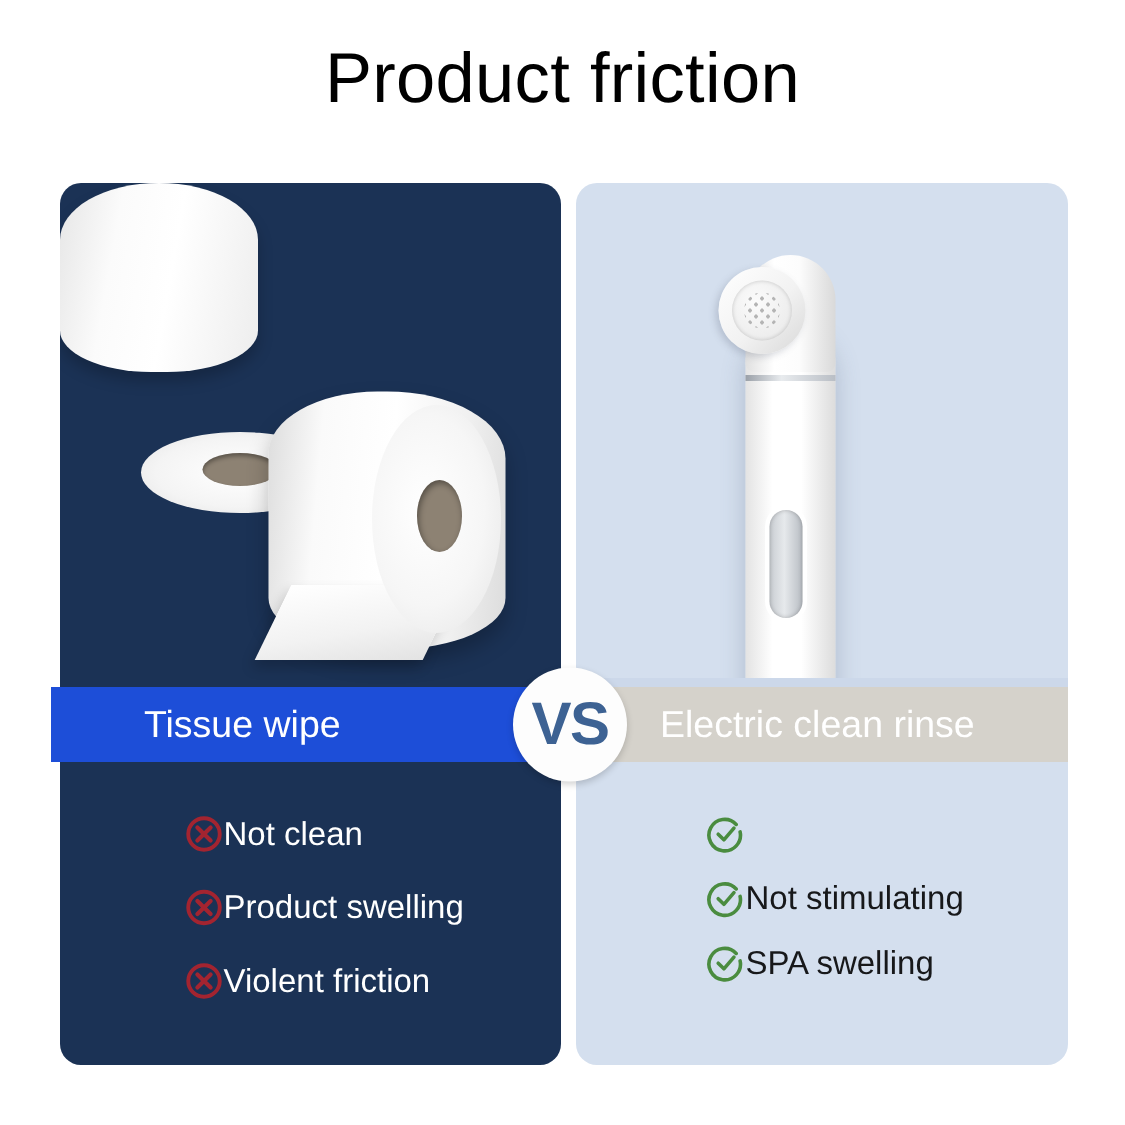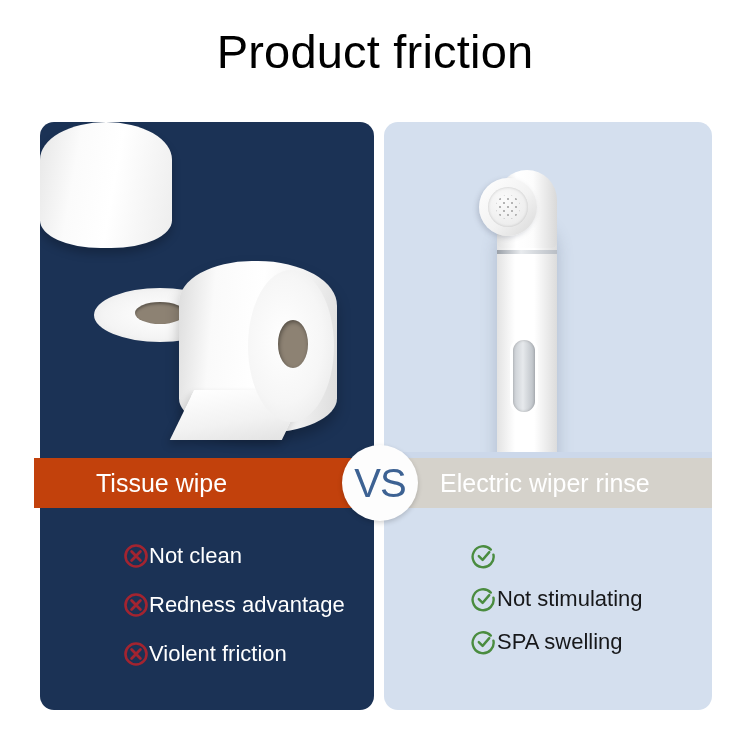--- a/index.html
+++ b/index.html
@@ -219,21 +219,21 @@
   .band {
     position: absolute;
     top: 458px;
     height: 50px;
     display: flex;
     align-items: center;
   }
   .band-left {
     left: 34px;
     width: 346px;
-    background: #c2410c;
+    background: #1d4ed8;
     justify-content: flex-start;
     padding-left: 62px;
     box-sizing: border-box;
   }
   .band-right {
     left: 378px;
     width: 334px;
     background: #d5d2cb;
     justify-content: flex-start;
     padding-left: 62px;
@@ -256,21 +256,21 @@
     background: #fdfdfd;
     display: flex;
     align-items: center;
     justify-content: center;
     box-shadow: 0 2px 5px rgba(0,0,0,0.18);
     z-index: 5;
   }
   .vs-text {
     color: #3d6293;
     font-size: 40px;
-    font-weight: normal;
+    font-weight: bold;
     letter-spacing: -1px;
     line-height: 1;
   }
 
   
   .features {
     position: absolute;
     display: flex;
     flex-direction: column;
   }
@@ -344,21 +344,21 @@
     </div>
   </div>
 
   <div class="band-cap"></div>
 
   <div class="band band-left">
     <span class="band-text">Tissue wipe</span>
   </div>
 
   <div class="band band-right">
-    <span class="band-text">Electric wiper rinse</span>
+    <span class="band-text">Electric clean rinse</span>
   </div>
 
   <div class="vs-badge">
     <span class="vs-text">VS</span>
   </div>
 
   <div class="features features-left">
 
     <div class="feature">
       <svg class="icon-mark" viewBox="0 0 26 26">
@@ -366,21 +366,21 @@
         <path d="M8.6 8.6 L17.4 17.4 M17.4 8.6 L8.6 17.4" stroke="#a32430" stroke-width="2.8" stroke-linecap="round"></path>
       </svg>
       <span class="feature-text">Not clean</span>
     </div>
 
     <div class="feature">
       <svg class="icon-mark" viewBox="0 0 26 26">
         <circle cx="13" cy="13" r="10.5" fill="none" stroke="#a32430" stroke-width="2.6"></circle>
         <path d="M8.6 8.6 L17.4 17.4 M17.4 8.6 L8.6 17.4" stroke="#a32430" stroke-width="2.8" stroke-linecap="round"></path>
       </svg>
-      <span class="feature-text">Redness advantage</span>
+      <span class="feature-text">Product swelling</span>
     </div>
 
     <div class="feature">
       <svg class="icon-mark" viewBox="0 0 26 26">
         <circle cx="13" cy="13" r="10.5" fill="none" stroke="#a32430" stroke-width="2.6"></circle>
         <path d="M8.6 8.6 L17.4 17.4 M17.4 8.6 L8.6 17.4" stroke="#a32430" stroke-width="2.8" stroke-linecap="round"></path>
       </svg>
       <span class="feature-text">Violent friction</span>
     </div>
 

